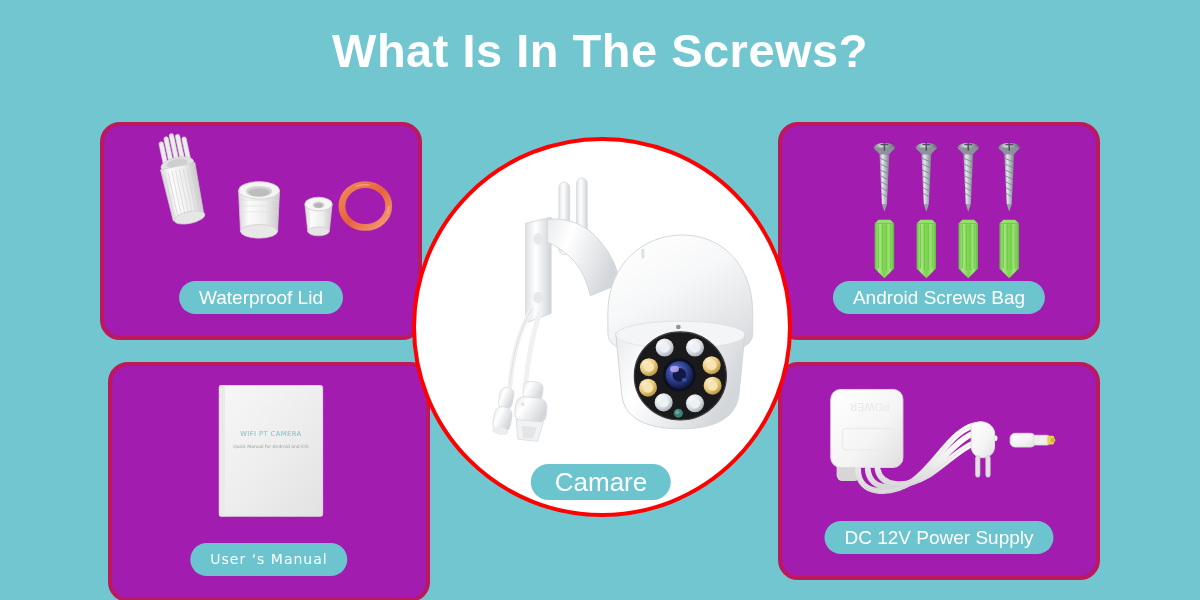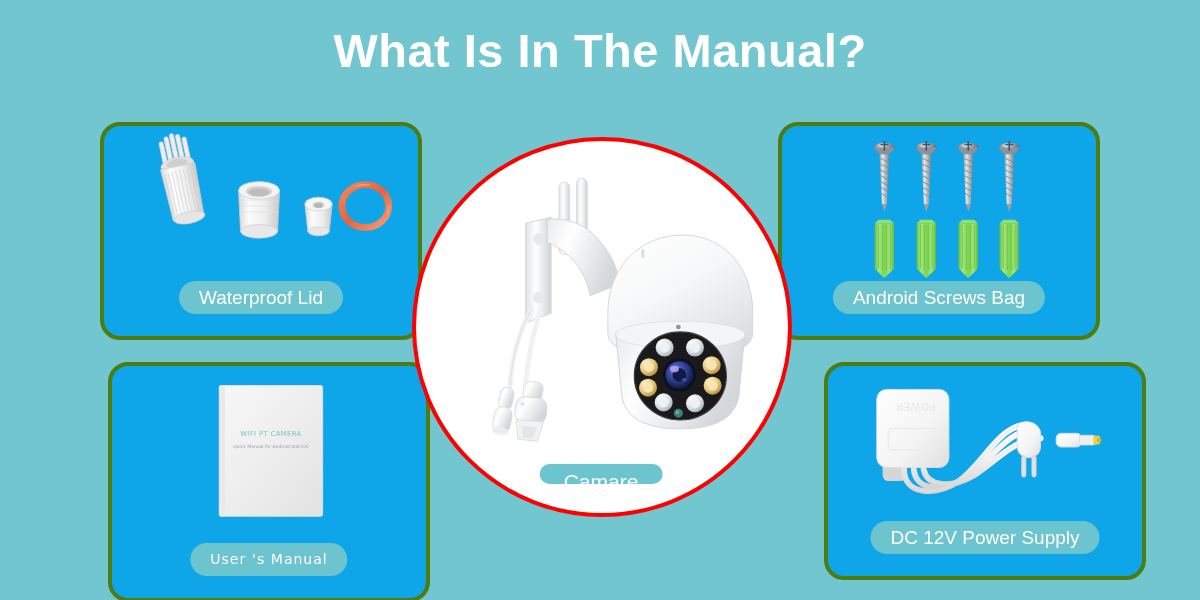--- a/index.html
+++ b/index.html
@@ -26,28 +26,28 @@
     font-size: 47px;
     font-weight: bold;
     letter-spacing: 0.5px;
     line-height: 62px;
     white-space: nowrap;
   }
 
   
   .panel {
     position: absolute;
-    background: #0ea5e9;
-    border: 4px solid #4d7c0f;
+    background: #a21caf;
+    border: 4px solid #be185d;
     border-radius: 20px;
   }
   #panel-tl { left: 100px;  top: 122px; width: 322px; height: 218px; }
   #panel-bl { left: 100px;  top: 362px; width: 322px; height: 240px; margin-left: 8px; }
   #panel-tr { left: 778px;  top: 122px; width: 322px; height: 218px; }
-  #panel-br { left: 778px;  top: 362px; width: 322px; height: 218px; margin-left: 46px; }
+  #panel-br { left: 778px;  top: 362px; width: 322px; height: 218px; }
 
   .panel-art {
     position: absolute;
     left: 0; top: 0; width: 100%; height: 160px;
   }
 
   
   .pill {
     position: absolute;
     background: #6BC4CE;
@@ -83,33 +83,32 @@
   .circle-art {
     position: absolute;
     left: 0; top: 0; width: 100%; height: 100%;
   }
   #pill-camera {
     position: absolute;
     z-index: 6;
     left: 601px;
     top: 464px;
     transform: translateX(-50%);
-    font-size: 21px;
+    font-size: 26px;
     line-height: 36px;
-    height: 20px;
+    height: 36px;
     padding: 0 24px;
-    text-decoration: underline;
   }
 </style>
 </head>
 <body>
 
 <div class="stage">
 
-  <div class="title">What Is In The Manual?</div>
+  <div class="title">What Is In The Screws?</div>
 
   <div class="panel" id="panel-tl">
     <svg class="panel-art" viewBox="0 0 322 160">
       <defs>
         <linearGradient id="plasticV" x1="0" y1="0" x2="0" y2="1">
           <stop offset="0" stop-color="#ffffff"></stop>
           <stop offset="0.45" stop-color="#f2f2f2"></stop>
           <stop offset="1" stop-color="#d9d9d9"></stop>
         </linearGradient>
         <linearGradient id="plasticH" x1="0" y1="0" x2="1" y2="0">

